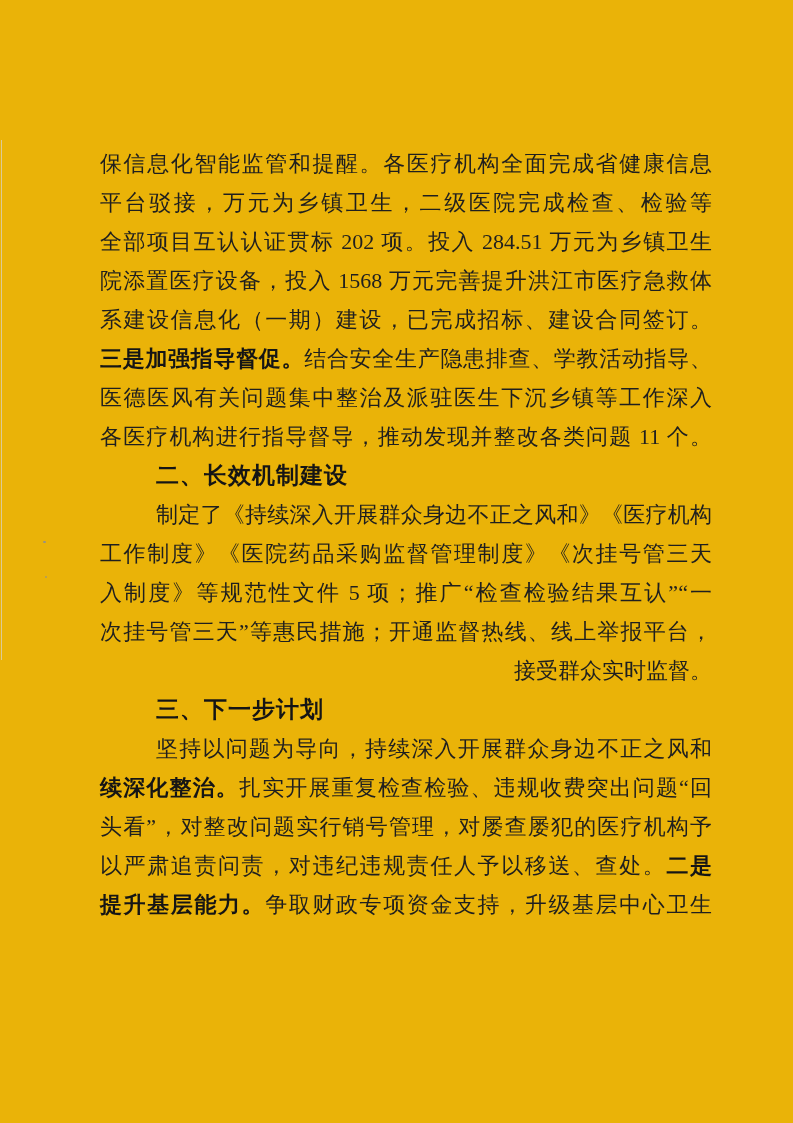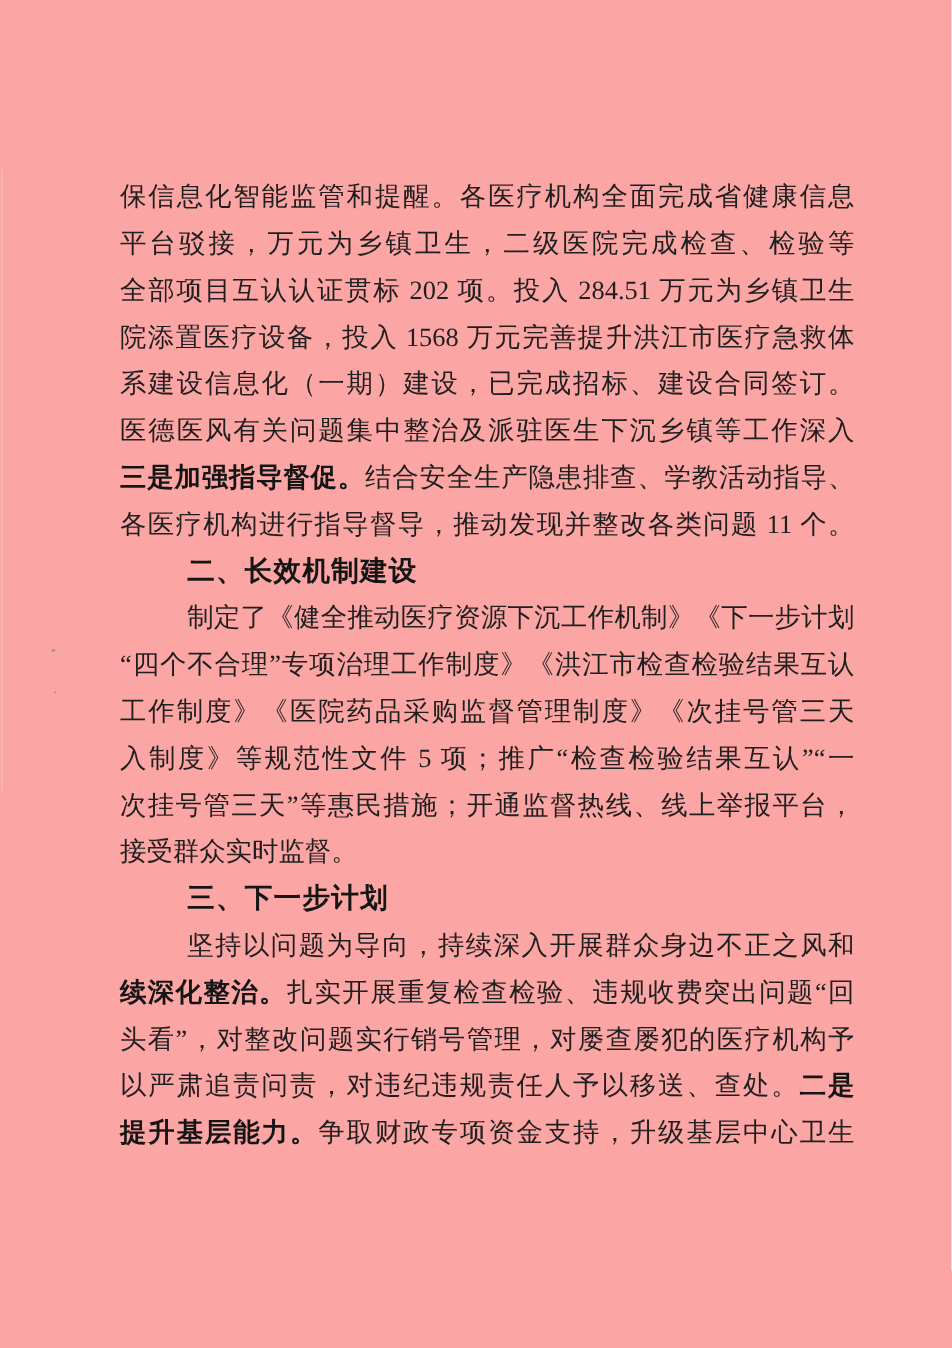--- a/index.html
+++ b/index.html
@@ -4,37 +4,37 @@
 <style>
   html, body {
     margin: 0;
     padding: 0;
     background: #ffffff;
   }
   .page {
     position: relative;
     width: 793px;
     height: 1123px;
-    background: #fca5a5;
+    background: #eab308;
     overflow: hidden;
     font-family: "Liberation Serif", serif;
     text-decoration: underline;
   }
   .text-block {
     position: absolute;
     left: 100px;
     top: 144px;
     width: 612px;
   }
   .line {
     height: 39px;
     line-height: 39px;
     font-size: 22px;
     color: #1f1f1f;
-    text-align: left;
+    text-align: right;
     white-space: nowrap;
   }
   .line.j {
     text-align: justify;
     text-align-last: justify;
   }
   .line.ind {
     text-indent: 56px;
   }
   .line.hd {
@@ -71,26 +71,25 @@
 <div class="page">
   <div class="edge-artifact"></div>
   <div class="speck speck-1"></div>
   <div class="speck speck-2"></div>
   <div class="text-block" id="text-block">
       <div class="line j"><span class="run">保信息化智能监管和提醒。各医疗机构全面完成省健康信息</span></div>
       <div class="line j"><span class="run">平台驳接，万元为乡镇卫生，二级医院完成检查、检验等</span></div>
       <div class="line j"><span class="run">全部项目互认认证贯标 202 项。投入 284.51 万元为乡镇卫生</span></div>
       <div class="line j"><span class="run">院添置医疗设备，投入 1568 万元完善提升洪江市医疗急救体</span></div>
       <div class="line j"><span class="run">系建设信息化（一期）建设，已完成招标、建设合同签订。</span></div>
+      <div class="line j"><span class="run b">三是加强指导督促。</span><span class="run">结合安全生产隐患排查、学教活动指导、</span></div>
       <div class="line j"><span class="run">医德医风有关问题集中整治及派驻医生下沉乡镇等工作深入</span></div>
-      <div class="line j"><span class="run b">三是加强指导督促。</span><span class="run">结合安全生产隐患排查、学教活动指导、</span></div>
       <div class="line j"><span class="run">各医疗机构进行指导督导，推动发现并整改各类问题 11 个。</span></div>
       <div class="line ind hd"><span class="run b">二、长效机制建设</span></div>
-      <div class="line j ind"><span class="run">制定了《健全推动医疗资源下沉工作机制》《下一步计划</span></div>
-      <div class="line j"><span class="run">“四个不合理”专项治理工作制度》《洪江市检查检验结果互认</span></div>
+      <div class="line j ind"><span class="run">制定了《持续深入开展群众身边不正之风和》《医疗机构</span></div>
       <div class="line j"><span class="run">工作制度》《医院药品采购监督管理制度》《次挂号管三天</span></div>
       <div class="line j"><span class="run">入制度》等规范性文件 5 项；推广“检查检验结果互认”“一</span></div>
       <div class="line j"><span class="run">次挂号管三天”等惠民措施；开通监督热线、线上举报平台，</span></div>
       <div class="line"><span class="run">接受群众实时监督。</span></div>
       <div class="line ind hd"><span class="run b">三、下一步计划</span></div>
       <div class="line j ind"><span class="run">坚持以问题为导向，持续深入开展群众身边不正之风和</span></div>
       <div class="line j"><span class="run b">续深化整治。</span><span class="run">扎实开展重复检查检验、违规收费突出问题“回</span></div>
       <div class="line j"><span class="run">头看”，对整改问题实行销号管理，对屡查屡犯的医疗机构予</span></div>
       <div class="line j"><span class="run">以严肃追责问责，对违纪违规责任人予以移送、查处。</span><span class="run b">二是</span></div>
       <div class="line j"><span class="run b">提升基层能力。</span><span class="run">争取财政专项资金支持，升级基层中心卫生</span></div>

